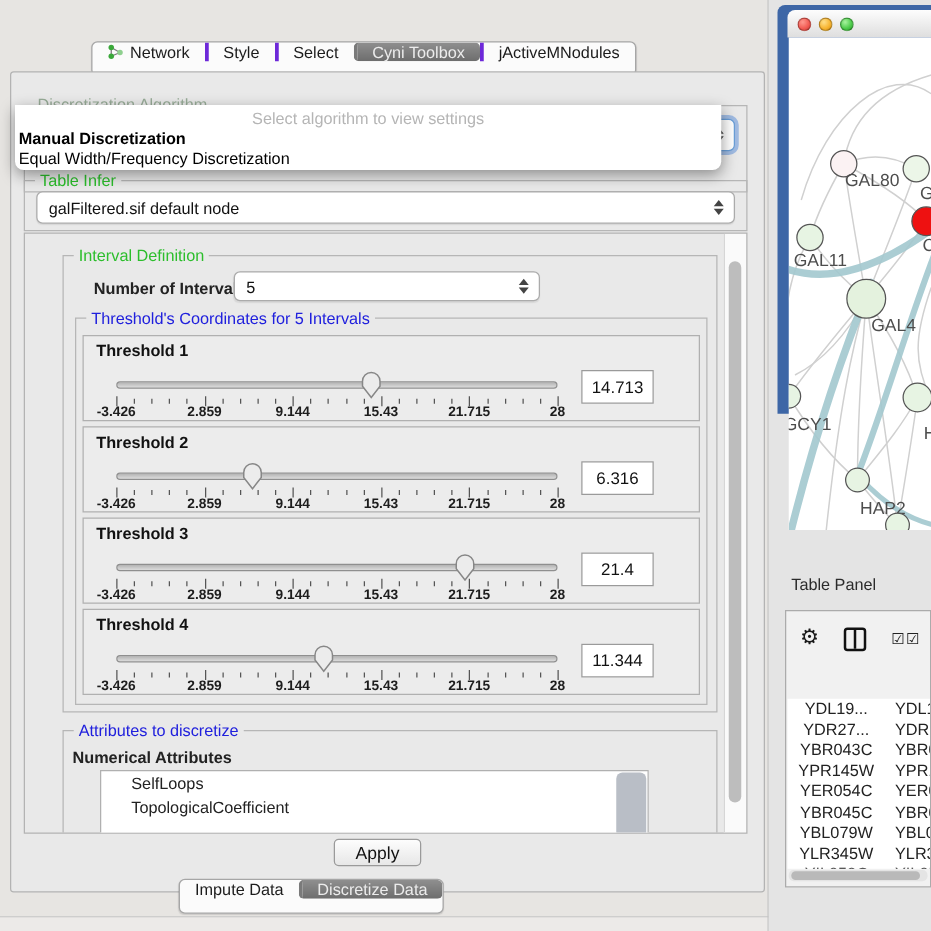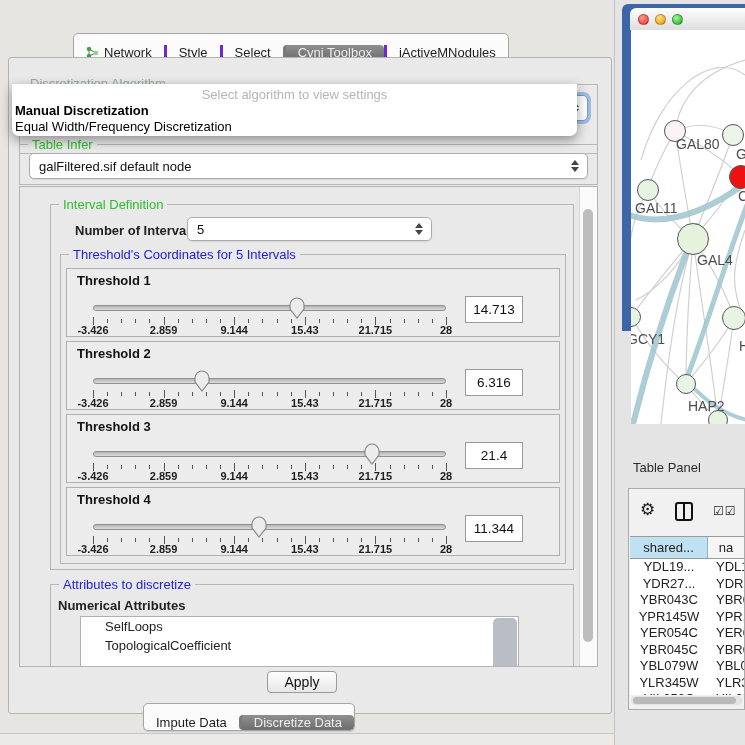--- a/index.html
+++ b/index.html
@@ -7,21 +7,21 @@
               font-family:"Liberation Sans", sans-serif; color:#222; }
   .abs { position:absolute; }
   #stage { position:relative; width:745px; height:745px; }
 
   
   #cp-titlebar { left:0; top:0; width:618px; height:28px; }
   #cp-title { left:10px; top:7px; font-size:13px; color:#2b2b2b; }
   #btn-float { left:585px; top:9px; width:11px; height:11px; border:2px solid #222; border-radius:2px; font-size:0; }
   #btn-close { left:601px; top:5px; font-size:14px; font-weight:bold; color:#111; }
 
-  .tabbar { display:flex; align-items:flex-end; height:28px; background:#fbfbfb;
+  .tabbar { display:flex; align-items:flex-start; height:28px; background:#fbfbfb;
             border:1px solid #a6a6a6; border-radius:5px; overflow:hidden;
             box-shadow:0 1px 1px rgba(0,0,0,.12); }
   .tab { display:flex; align-items:center; gap:5px; padding:0 12px; font-size:13px;
          color:#1c1c1c; background:transparent; border-left:3px solid #6d28d9; cursor:default; }
   .tab:first-child { border-left:none; }
   .tab.sel { background:linear-gradient(#8f8f8f,#6d6d6d); color:#ececec; border-left-color:#7a7a7a; border-radius:4px; }
   #top-tabs { left:73px; top:33px; }
   #bottom-tabs { left:143px; top:703px; z-index:8; }
 
   #content { left:8px; top:57px; width:604px; height:657px; background:#e9e9e9;
@@ -471,24 +471,20 @@
   </div>
 
   <div class="abs" id="table-panel-title">Table Panel</div>
 
   <div class="abs" id="table-box">
     <div id="tb-gear">⚙</div>
     <div id="tb-colicon">
         <i></i>
       </div>
     <div id="tb-checks">☑☑</div>
-    <div id="t-header">
-      <div id="t-h1">shared...</div>
-      <div id="t-h2">na</div>
-    </div>
     <div id="t-body">
         <div class="trow">
           <span class="c1">YDL19...</span>
           <span class="c2">YDL19</span>
         </div>
         <div class="trow">
           <span class="c1">YDR27...</span>
           <span class="c2">YDR27</span>
         </div>
         <div class="trow">

